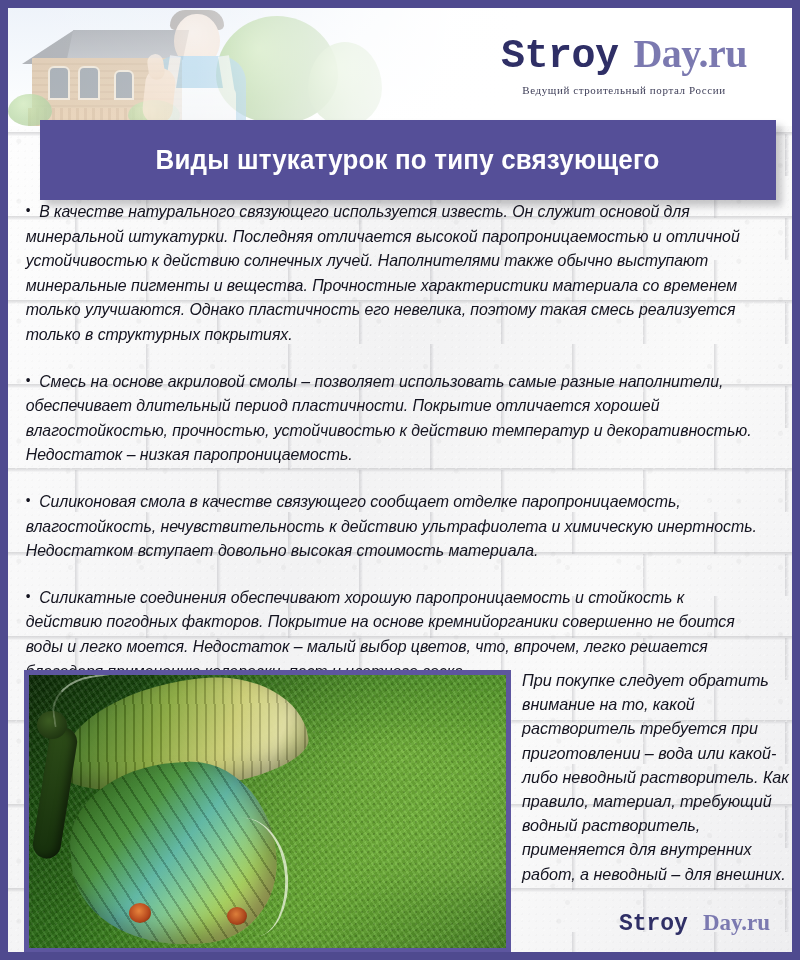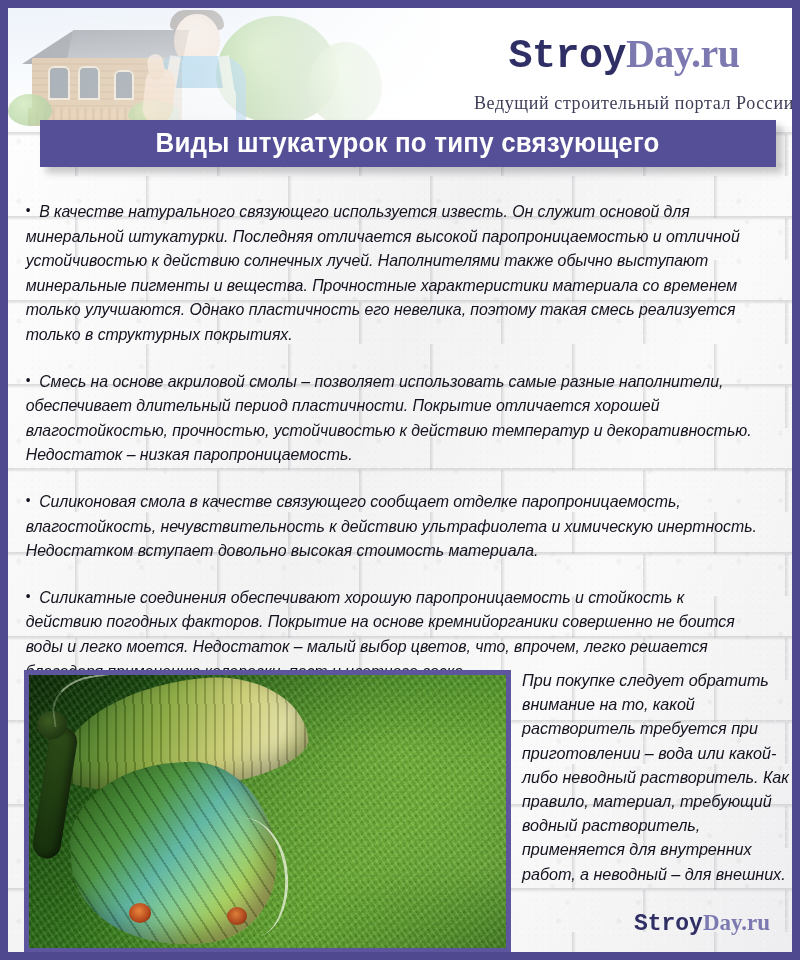--- a/index.html
+++ b/index.html
@@ -210,36 +210,36 @@
   }
   .logo-text {
     font-family: "Liberation Serif", serif;
     font-weight: bold;
     font-size: 40px;
     letter-spacing: -0.5px;
     line-height: 1;
     white-space: nowrap;
   }
   .logo-stroy { color: #2f2f66; font-family: Liberation Mono, monospace; }
-  .logo-day   { color: #7b79b0; }
+  .logo-day   { color: #7b79b0; margin-left: 15px; }
   .logo-sub {
-    margin-top: 16px;
+    margin-top: 7px;
     font-family: "Liberation Serif", serif;
-    font-size: 18px;
+    font-size: 11px;
     color: #3d3d57;
     letter-spacing: .6px;
     white-space: nowrap;
   }
 
   
   #title-banner {
     position: absolute;
     left: 32px; top: 112px;
     width: 736px;
-    height: 47px;
+    height: 80px;
     background: #554f98;
     box-shadow: 6px 6px 7px rgba(60,60,70,.28);
     display: flex;
     align-items: center;
     justify-content: center;
   }
   #title-banner .title-text {
     color: #ffffff;
     font-family: "Liberation Sans", sans-serif;
     font-weight: bold;

